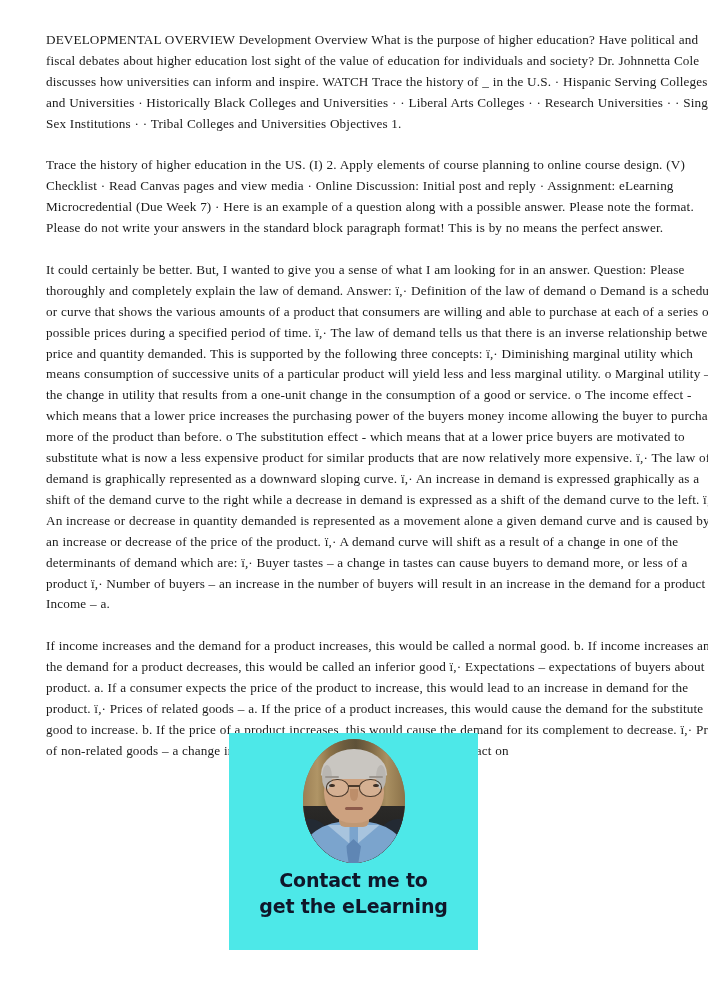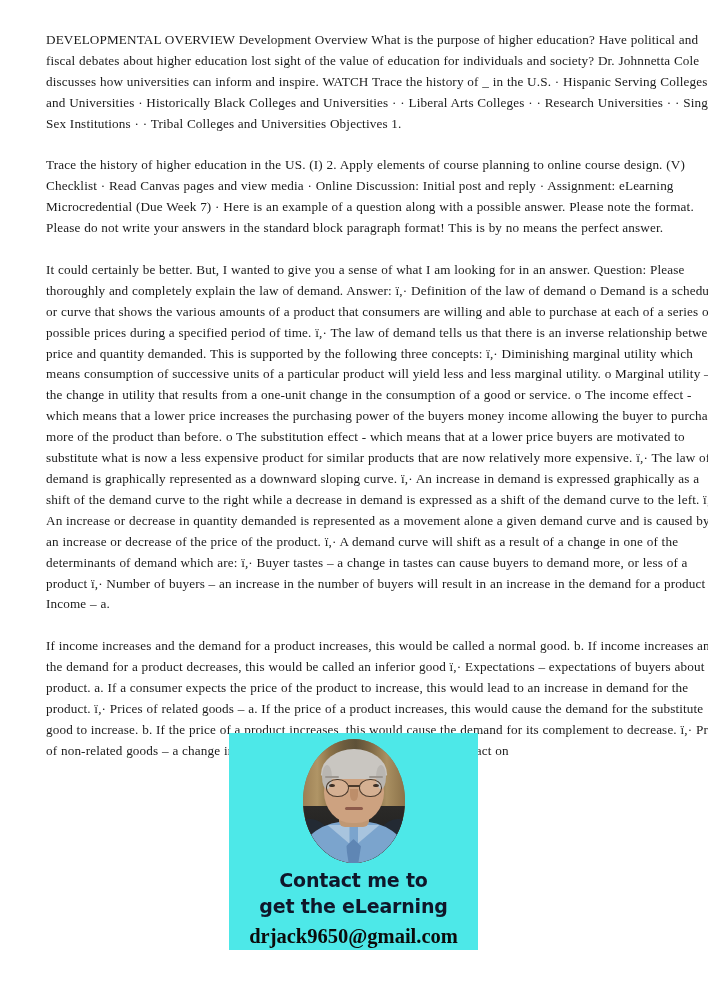--- a/index.html
+++ b/index.html
@@ -296,17 +296,16 @@
         <div class="bridge"></div>
       </div>
       <div class="eye l"></div>
       <div class="eye r"></div>
       <div class="nose"></div>
       <div class="mouth"></div>
     </div>
 
     <div class="overlay-line first">Contact me to</div>
     <div class="overlay-line">get the eLearning</div>
-    <div class="overlay-email">drjack9650@gmail.com</div>
 
   </div>
 
 </div>
 
 </body></html>

